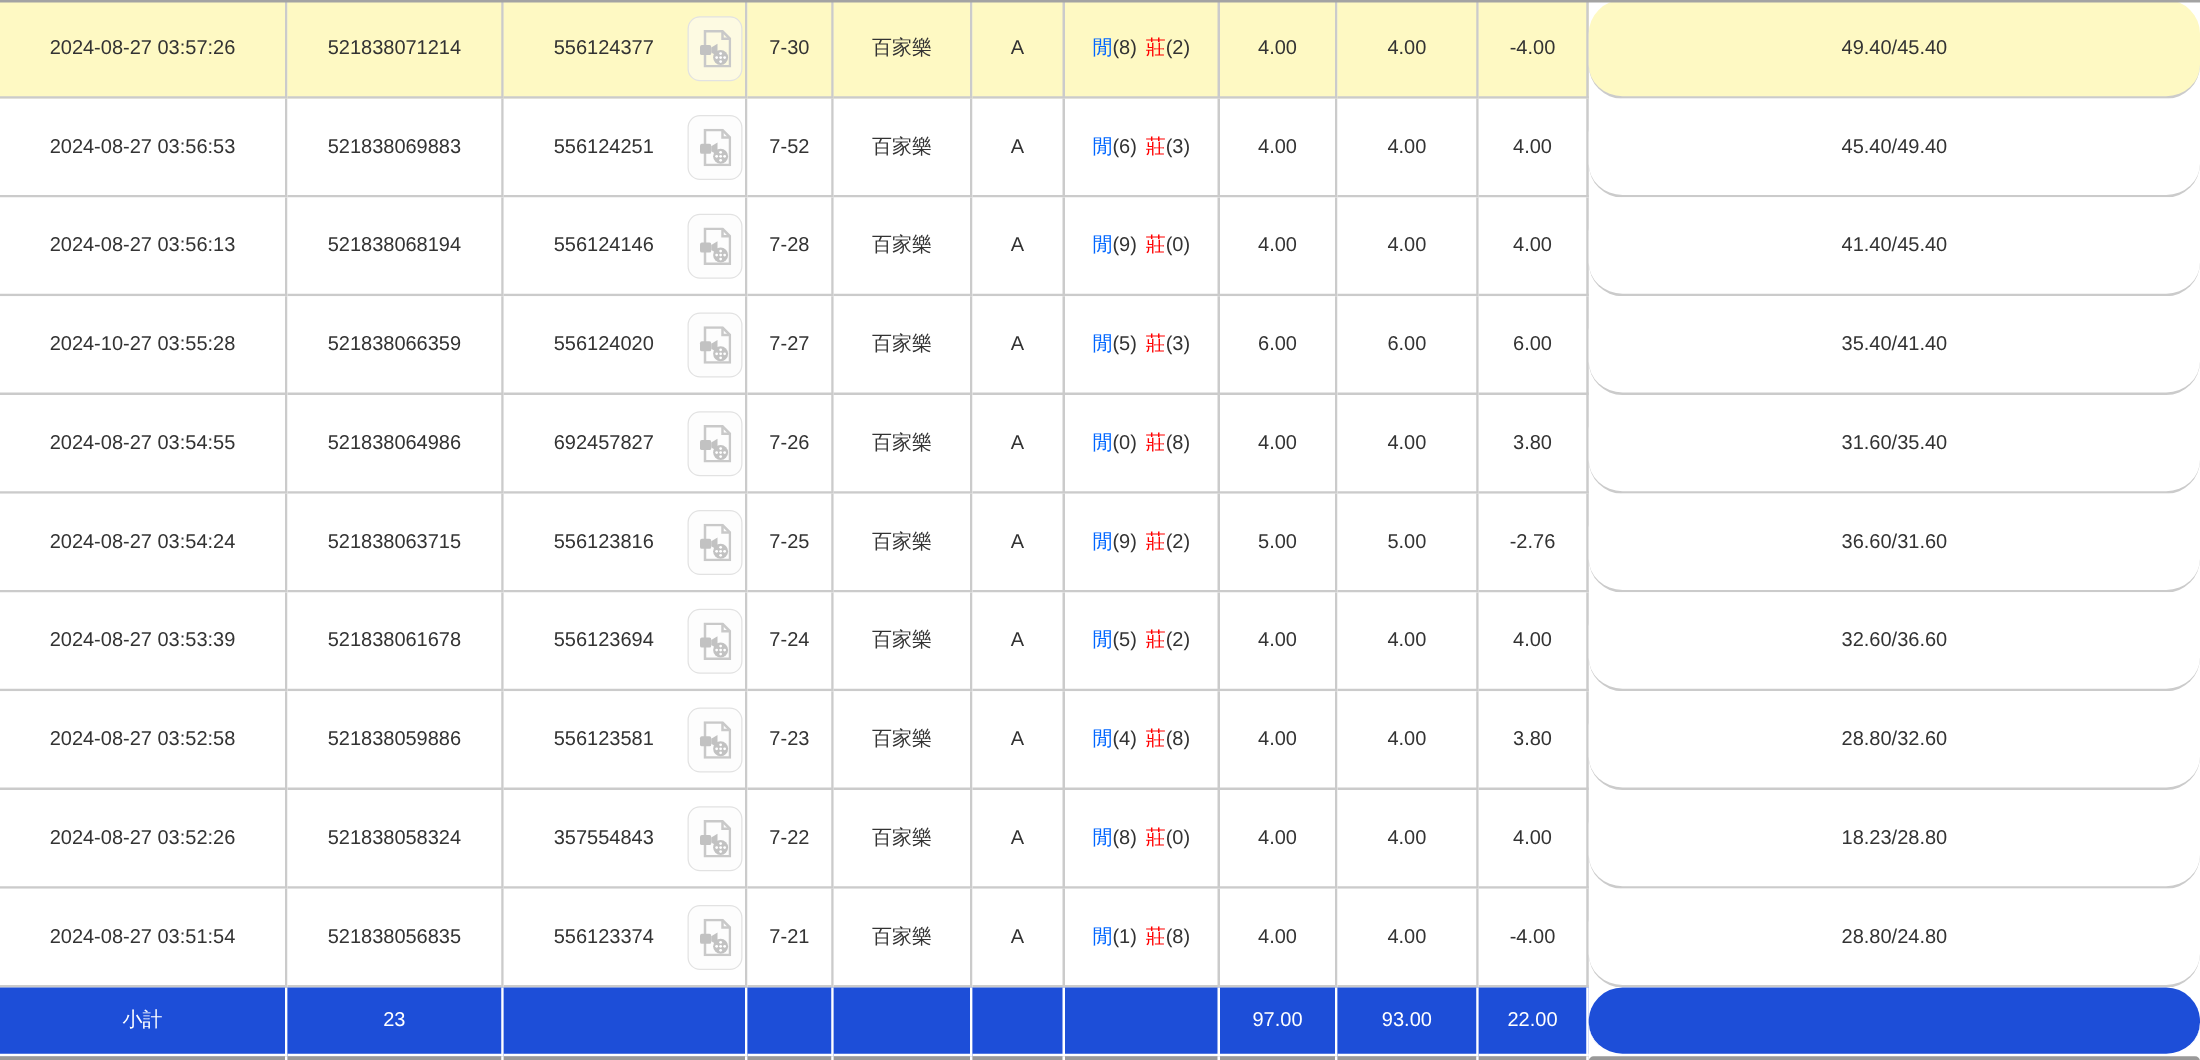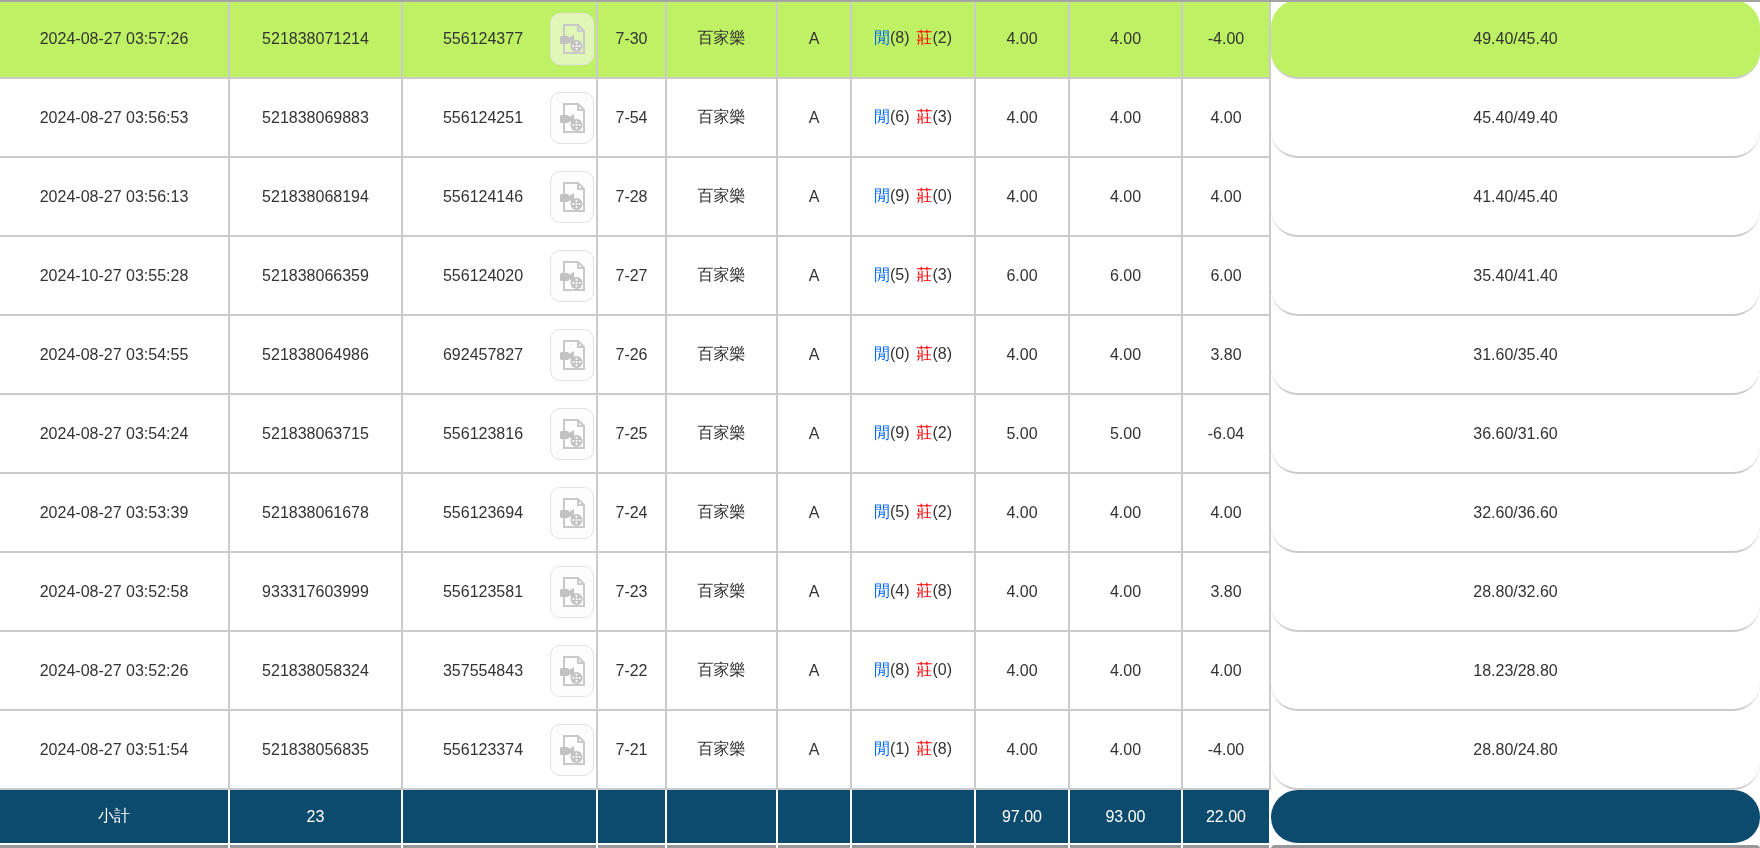--- a/index.html
+++ b/index.html
@@ -10,35 +10,35 @@
   .top-line{position:absolute;top:0;left:0;width:1760px;height:2px;background:#a3a3a3;z-index:5;}
   table.bet-table{border-collapse:separate;border-spacing:0;table-layout:fixed;width:1760px;}
   table.bet-table td{
     box-sizing:border-box;text-align:center;vertical-align:middle;
     font-size:16px;color:#333;background:#fff;padding:0;
     border-right:2px solid #cbcbcb;border-bottom:2px solid #cbcbcb;
     overflow:hidden;white-space:nowrap;
   }
   table.bet-table td:last-child{border-right:none;border-radius:27px;}
   tr.data td{height:79px;}
-  tr.highlight td{background:#bef264;}
+  tr.highlight td{background:#fef9c3;}
   .blue{color:#0066ff;}
   .neg{color:#ff0000;margin-top:32px;}
   .p-lbl{color:#0066ff;}
   .b-lbl{color:#ff0000;margin-left:7px;}
   .score{color:#333;}
   td.balance{padding-right:150px;}
   .gn-wrap{display:flex;align-items:center;justify-content:center;gap:27px;margin-left:38px;}
   .video-btn{
     width:44px;height:52px;border:1px solid #e2e2e2;border-radius:10px;
     background:rgba(252,252,252,0.55);display:flex;align-items:center;justify-content:center;
     cursor:pointer;padding:0;flex:0 0 auto;
   }
   tr.subtotal td{
-    height:55px;background:#0c4a6e;color:#fff;
+    height:55px;background:#1d4ed8;color:#fff;
     border-right:2px solid #fff;border-bottom:2px solid #fff;font-size:16px;
   }
   tr.partial td{height:8px;background:#999999;border-right:2px solid #fff;border-bottom:none;}
 </style>
 </head>
 <body>
 
 <div class="viewport">
   <div class="top-line"></div>
   <table class="bet-table">
@@ -104,21 +104,21 @@
             <circle cx="17.5" cy="22" r="6" fill="#c2c2c2"></circle>
             <circle cx="17.5" cy="22" r="1.1" fill="#ffffff"></circle>
             <circle cx="17.5" cy="18.8" r="1.1" fill="#ffffff"></circle>
             <circle cx="17.5" cy="25.2" r="1.1" fill="#ffffff"></circle>
             <circle cx="14.3" cy="22" r="1.1" fill="#ffffff"></circle>
             <circle cx="20.7" cy="22" r="1.1" fill="#ffffff"></circle>
           </svg>
         </button>
       </div>
     </td>
-    <td>7-54</td>
+    <td>7-52</td>
     <td>百家樂</td>
     <td>A</td>
     <td>
       <span class="p-lbl">閒</span><span class="score">(6)</span><span class="b-lbl">莊</span><span class="score">(3)</span>
     </td>
     <td class="blue">4.00</td>
     <td>4.00</td>
     <td>4.00</td>
     <td class="balance">45.40/49.40</td>
   </tr>
@@ -244,21 +244,21 @@
       </div>
     </td>
     <td>7-25</td>
     <td>百家樂</td>
     <td>A</td>
     <td>
       <span class="p-lbl">閒</span><span class="score">(9)</span><span class="b-lbl">莊</span><span class="score">(2)</span>
     </td>
     <td class="blue">5.00</td>
     <td>5.00</td>
-    <td class="neg">-6.04</td>
+    <td class="neg">-2.76</td>
     <td class="balance">36.60/31.60</td>
   </tr>
         <tr class="data">
     <td>2024-08-27 03:53:39</td>
     <td>521838061678</td>
     <td>
       <div class="gn-wrap">
         <span>556123694</span>
         <button class="video-btn">
           <svg width="26" height="30" viewBox="0 0 26 30">
@@ -282,21 +282,21 @@
     <td>
       <span class="p-lbl">閒</span><span class="score">(5)</span><span class="b-lbl">莊</span><span class="score">(2)</span>
     </td>
     <td class="blue">4.00</td>
     <td>4.00</td>
     <td>4.00</td>
     <td class="balance">32.60/36.60</td>
   </tr>
         <tr class="data">
     <td>2024-08-27 03:52:58</td>
-    <td>933317603999</td>
+    <td>521838059886</td>
     <td>
       <div class="gn-wrap">
         <span>556123581</span>
         <button class="video-btn">
           <svg width="26" height="30" viewBox="0 0 26 30">
             <path d="M5 1 L19 1 L25 7 L25 29 L5 29 Z" fill="none" stroke="#c9c9c9" stroke-width="2"></path>
             <path d="M19 1 L19 7 L25 7" fill="none" stroke="#c9c9c9" stroke-width="2"></path>
             <rect x="1" y="12" width="9" height="8" rx="1.5" fill="#c2c2c2"></rect>
             <path d="M10 14 L15 11 L15 21 L10 18 Z" fill="#c2c2c2"></path>
             <circle cx="17.5" cy="22" r="6" fill="#c2c2c2"></circle>

